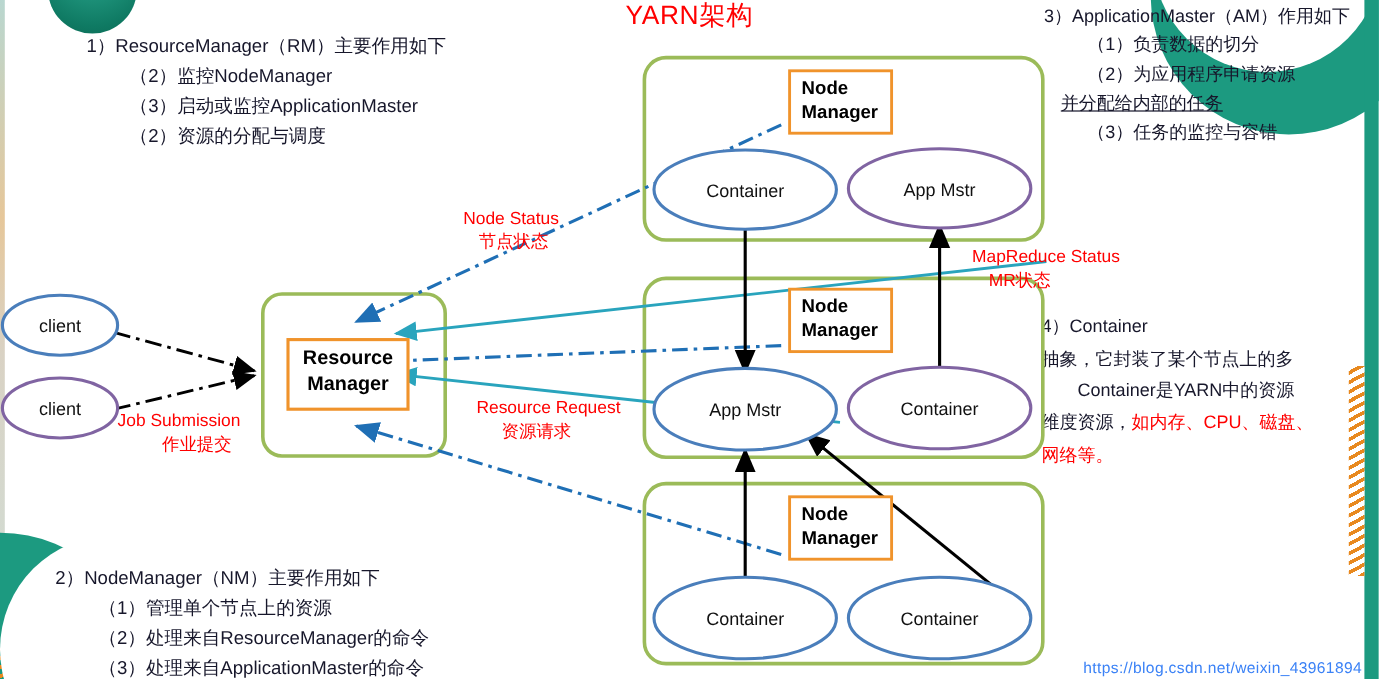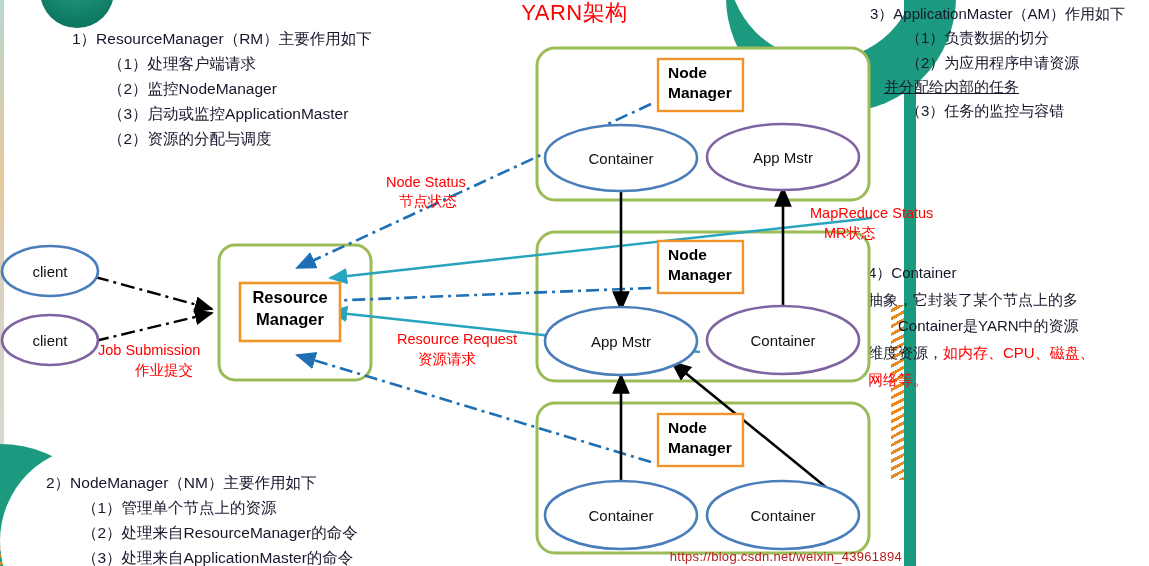--- a/index.html
+++ b/index.html
@@ -1,21 +1,21 @@
 <!DOCTYPE html>
 <html><head>
 <meta charset="utf-8">
 <style>
   html,body{margin:0;padding:0;background:#ffffff;}
   body{
     width:1149px;height:566px;position:relative;overflow:hidden;
     font-family:"Liberation Sans","DejaVu Sans",sans-serif;
     color:#1a1a2e;
   }
-  #stage{position:absolute;inset:0;width:916px;height:566px;}
+  #stage{position:absolute;inset:0;width:1149px;height:566px;}
 
   
   .deco{position:absolute;pointer-events:none;}
   #deco-circle-tl{
     left:40px;top:-46px;width:74px;height:74px;border-radius:50%;
     background:radial-gradient(circle at 50% 24%,#4fb79b 0%,#1d9179 38%,#0f7a63 74%,#0b6a55 100%);
   }
   #deco-curve-tr{
     right:-40px;top:-118px;width:230px;height:230px;border-radius:50%;
     background:#1c9a80;
@@ -77,21 +77,21 @@
   .lbl{font-family:"Liberation Sans","DejaVu Sans",sans-serif;fill:#111111;font-size:15px;}
   .lbl-bold{font-family:"Liberation Sans","DejaVu Sans",sans-serif;fill:#000000;font-size:15.5px;font-weight:bold;}
   .lbl-rm{font-family:"Liberation Sans","DejaVu Sans",sans-serif;fill:#000000;font-size:16.5px;font-weight:bold;}
   .line-black{stroke:#000000;stroke-width:2.6;fill:none;}
   .line-dash{stroke:#1f6fb5;stroke-width:2.6;fill:none;stroke-dasharray:13 5 3 5;stroke-linecap:butt;}
   .line-teal{stroke:#29a4bd;stroke-width:2.4;fill:none;}
   .line-dashblack{stroke:#000000;stroke-width:2.4;fill:none;stroke-dasharray:14 5 3 5;}
   .edgelabel{font-family:"Liberation Sans","DejaVu Sans",sans-serif;fill:#ff0000;font-size:14.5px;}
 
   #watermark{
-    position:absolute;right:14px;bottom:2px;color:#b91c1c;font-size:13px;
+    position:absolute;right:14px;bottom:2px;color:#3b82f6;font-size:13px;
     letter-spacing:.3px;white-space:nowrap;
   }
 </style>
 </head>
 <body>
 
 <div id="stage">
 
   <div class="deco" id="deco-edge-l"></div>
   <div class="deco" id="deco-curve-tr"></div>
@@ -100,21 +100,20 @@
   <div class="deco" id="deco-strip-r"></div>
   <div class="deco" id="deco-hatch-r"></div>
   <div class="deco" id="deco-curve-bl"></div>
   <div class="deco" id="deco-hatch-bl"></div>
   <div class="deco" id="deco-mask-bl"></div>
 
   <div id="title">YARN架构</div>
 
   <div class="textblock" id="tb-rm">
     <div class="ind0">1）ResourceManager（RM）主要作用如下</div>
-    <div class="ind1">（1）处理客户端请求</div>
     <div class="ind1">（2）监控NodeManager</div>
     <div class="ind1">（3）启动或监控ApplicationMaster</div>
     <div class="ind1">（2）资源的分配与调度</div>
   </div>
 
   <div class="textblock" id="tb-am">
     <div class="ind0">3）ApplicationMaster（AM）作用如下</div>
     <div class="ind1">（1）负责数据的切分</div>
     <div class="ind1">（2）为应用程序申请资源</div>
     <div class="flow">并分配给内部的任务</div>

